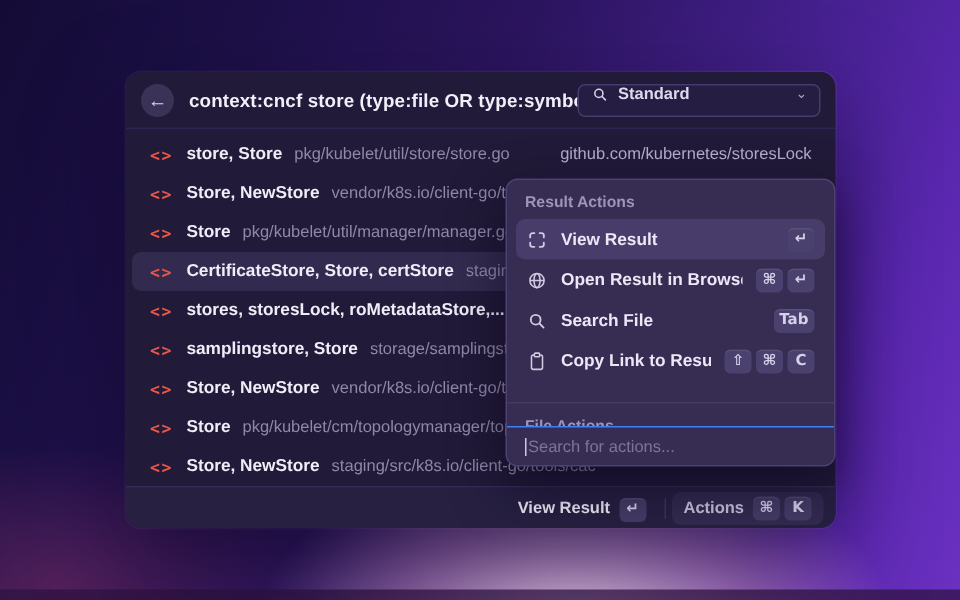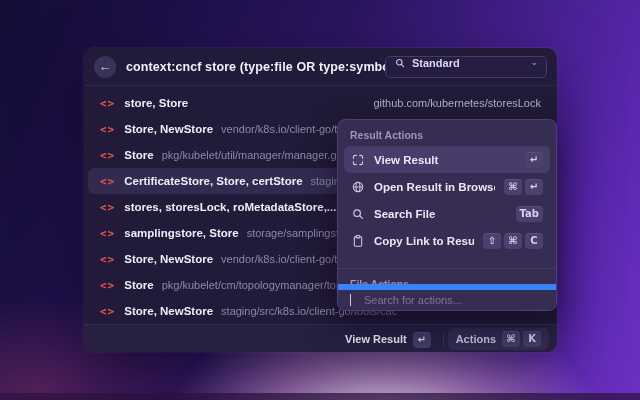--- a/index.html
+++ b/index.html
@@ -72,22 +72,22 @@
   .sec + .sec{ border-top:1px solid #453b66; margin-top:14px; }
   .pitem{ height:27px; margin:0 6px; padding:0 7px; border-radius:6px;
     display:flex; align-items:center; gap:9px; }
   .pitem.selected{ background:#473c6a; }
   .pitem .ic{ flex:0 0 auto; display:flex; align-items:center; }
   .pitem .lbl{ color:#ebe7f7; font-size:11.5px; font-weight:600; flex:1 1 auto;
     white-space:nowrap; overflow:hidden;}
   .pitem .keys{ display:flex; gap:3px; flex:0 0 auto; }
   .pitem .key{ background:#4b416f; }
   .panel-input{ position:absolute; left:0; right:0; bottom:0; height:26px;
-    border-top:6px solid #3b82f6; background:#372d52; display:flex; align-items:center;
-    padding:0 12px; gap:13px; }
+    border-top:1px solid #3b82f6; background:#372d52; display:flex; align-items:center;
+    padding:0 12px; gap:1px; }
   .caret{ width:1px; height:12px; background:#cfc9e2; }
   .panel-input .ph{ color:#7d7599; font-size:11px; }
 
   svg{ display:block; }
 </style>
 </head>
 <body>
 
 <div class="bottom-band"></div>
 
@@ -107,20 +107,21 @@
       </span>
       <span class="label">Standard</span>
       <span class="chev">⌄</span>
     </div>
   </div>
 
   <div class="results" id="results">
       <div class="row">
         <span class="code-ic">&lt;&gt;</span>
         <span class="title">store, Store</span>
+        <span class="path">pkg/kubelet/util/store/store.go</span>
         <span class="repo">github.com/kubernetes/storesLock</span>
       </div>
       <div class="row">
         <span class="code-ic">&lt;&gt;</span>
         <span class="title">Store, NewStore</span>
         <span class="path">vendor/k8s.io/client-go/tools/cache/s</span>
       </div>
       <div class="row">
         <span class="code-ic">&lt;&gt;</span>
         <span class="title">Store</span>

